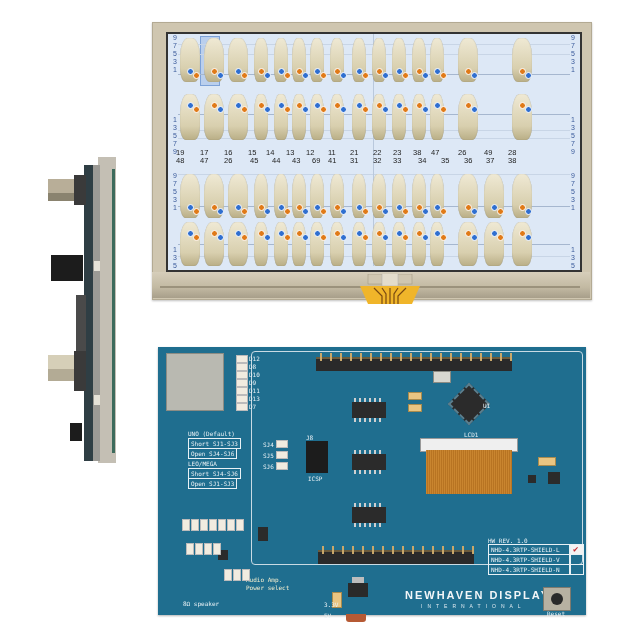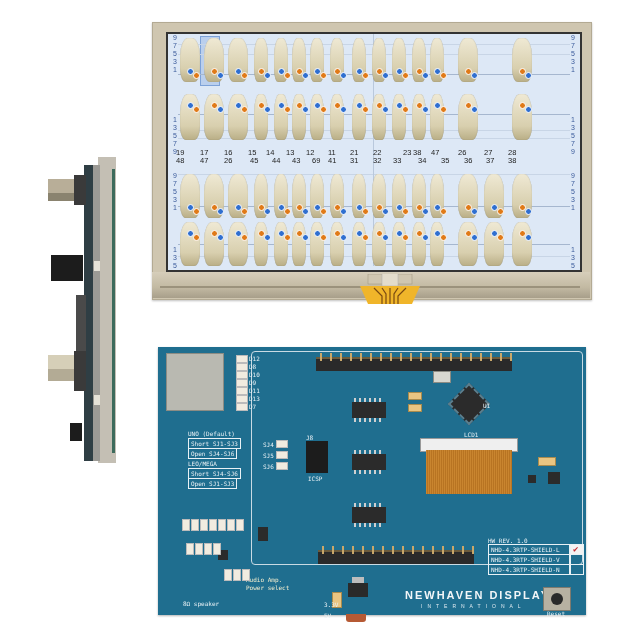--- a/index.html
+++ b/index.html
@@ -335,25 +335,25 @@
     <span style="left:8px">19</span>
     <span style="left:32px">17</span>
     <span style="left:56px">16</span>
     <span style="left:80px">15</span>
     <span style="left:98px">14</span>
     <span style="left:118px">13</span>
     <span style="left:138px">12</span>
     <span style="left:160px">11</span>
     <span style="left:182px">21</span>
     <span style="left:205px">22</span>
-    <span style="left:235px">23</span>
+    <span style="left:225px">23</span>
     <span style="left:245px">38</span>
     <span style="left:263px">47</span>
     <span style="left:290px">26</span>
-    <span style="left:316px">27</span>
+    <span style="left:316px">49</span>
     <span style="left:340px">28</span>
   </div>
   <div class="tooth-labels" style="top:122px">
     <span style="left:8px">48</span>
     <span style="left:32px">47</span>
     <span style="left:56px">26</span>
     <span style="left:82px">45</span>
     <span style="left:104px">44</span>
     <span style="left:124px">43</span>
     <span style="left:144px">69</span>

